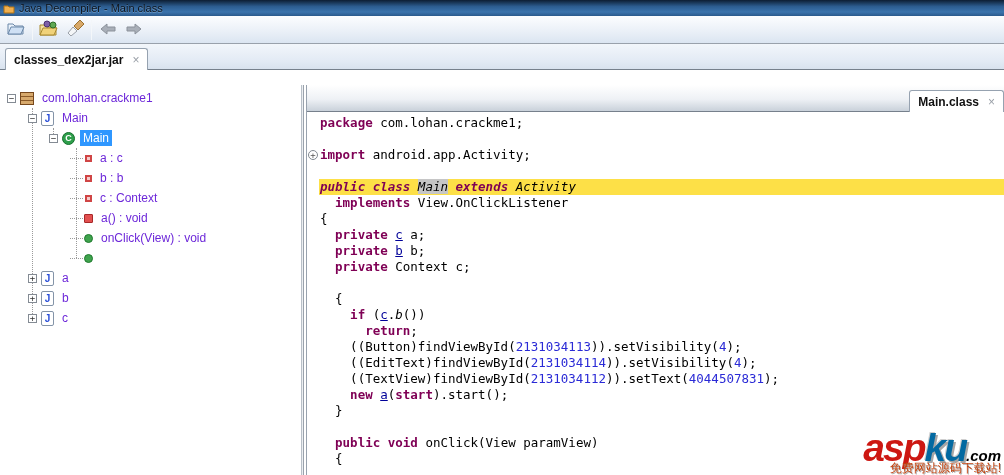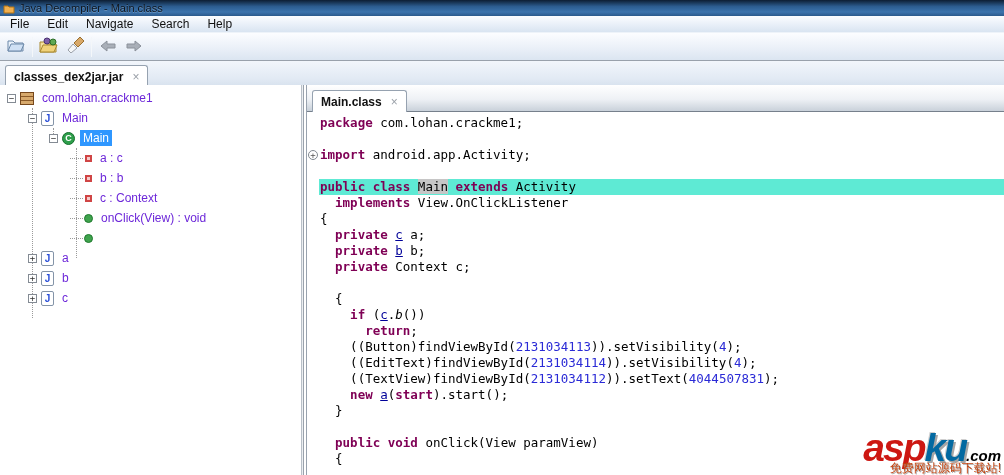--- a/index.html
+++ b/index.html
@@ -37,21 +37,21 @@
   .tabx { margin-left:9px; color:#9aa0a8; font-weight:normal; font-size:12px; line-height:10px; }
 
   
   .content { position:absolute; top:85px; left:0; right:0; bottom:0; display:flex; }
   .treepane { width:296px; background:#fff; position:relative; padding-top:3px; overflow:hidden; }
   .splitter { width:10px; flex-shrink:0;
     background:linear-gradient(90deg,#ffffff 0 48%,#b9c0c8 48% 58%,#eceff2 58% 72%,#9aa2ac 72% 84%,#ffffff 84%); }
   .codepane { flex:1; display:flex; flex-direction:column; border-left:1px solid #98a2ae; min-width:0; }
   .codetabbar { height:27px; display:flex; align-items:flex-end;
     background:linear-gradient(180deg,#ffffff 0%,#eef1f5 55%,#c9d1da 100%);
-    border-bottom:1px solid #76808c; }
+    border-bottom:1px solid #76808c;justify-content:flex-end; }
   .codearea { flex:1; position:relative; background:#fff; overflow:hidden; }
 
   
   .trow { height:20px; display:flex; align-items:center; position:relative; z-index:1; white-space:nowrap; }
   .tsp { flex-shrink:0; height:1px; }
   .slot { width:13px; flex-shrink:0; height:20px; display:flex; align-items:center; }
   .stubline { width:13px; flex-shrink:0; height:1px; border-top:1px dotted #9a9a9a; }
   .exp { width:9px; height:9px; background:#fff; border:1px solid #848b94; color:#333;
     font:9px/7px "DejaVu Sans Mono", monospace; text-align:center; }
   .ticon { flex-shrink:0; margin-right:5px; display:inline-block; }
@@ -69,21 +69,21 @@
   .tlabel.sel { background:#2f97ff; color:#fff; }
   .vline { position:absolute; width:0; border-left:1px dotted #9a9a9a; z-index:0; }
 
   
   .gutter { position:absolute; left:0; top:0; bottom:0; width:12px; background:#fff; z-index:2; }
   .fold { position:absolute; left:1px; width:10px; height:10px; background:#fff; border:1px solid #808890;
     border-radius:50%; color:#555; font:9px/8px "DejaVu Sans Mono",monospace; text-align:center; }
   .codelines { padding-top:3px; }
   .cline { height:16px; padding-left:13px; white-space:pre;
     font:12.5px/16px "DejaVu Sans Mono", monospace; color:#000; }
-  .cline.hl { background:#5eead4; }
+  .cline.hl { background:#fde047;font-style:italic; }
   .sk { color:#7f0055; font-weight:bold; }
   .sn { color:#2a2ad6; }
   .sl { color:#000099; text-decoration:underline; }
   .si { font-style:italic; }
   .sm { background:#c6c6c6; }
   .sp { color:#000; }
 
   
   .wm { position:absolute; right:3px; bottom:1px; text-align:right; z-index:5; line-height:1; }
   .wm1 { font-style:italic; font-weight:bold; white-space:nowrap; }
@@ -101,27 +101,20 @@
 
   <div class="titlebar">
     <span class="appicon">
       <svg width="12" height="11">
           <path d="M1 3 h4 l1 1 h5 v6 H1 Z" fill="#f0b050" stroke="#b07010"></path>
         </svg>
     </span>
     <span class="ttext">Java Decompiler - Main.class</span>
   </div>
 
-  <div class="menubar" id="menubar">
-      <span class="mitem">File</span>
-      <span class="mitem">Edit</span>
-      <span class="mitem">Navigate</span>
-      <span class="mitem">Search</span>
-      <span class="mitem">Help</span>
-    </div>
 
   <div class="toolbar">
     <span class="tbtn">
       <span>
         <svg width="18" height="14">
             <path d="M1 3 h5 l2 2 h8 v8 H1 Z" fill="#eaf2fb" stroke="#6a87a8"></path>
             <path d="M1 13 L4 6 h13 l-3 7 Z" fill="#cfe0f4" stroke="#6a87a8"></path>
           </svg>
       </span>
     </span>
@@ -207,20 +200,26 @@
           <span class="tsp" style="width: 70px;"></span>
           <span class="stubline"></span>
           <span class="ticon ic-field"></span>
           <span class="tlabel">b : b</span>
         </div>
         <div class="trow">
           <span class="tsp" style="width: 70px;"></span>
           <span class="stubline"></span>
           <span class="ticon ic-field"></span>
           <span class="tlabel">c : Context</span>
+        </div>
+        <div class="trow">
+          <span class="tsp" style="width: 70px;"></span>
+          <span class="stubline"></span>
+          <span class="ticon ic-method-private"></span>
+          <span class="tlabel">a() : void</span>
         </div>
         <div class="trow">
           <span class="tsp" style="width: 70px;"></span>
           <span class="stubline"></span>
           <span class="ticon ic-method-public"></span>
           <span class="tlabel">onClick(View) : void</span>
         </div>
         <div class="trow">
           <span class="tsp" style="width: 70px;"></span>
           <span class="stubline"></span>

